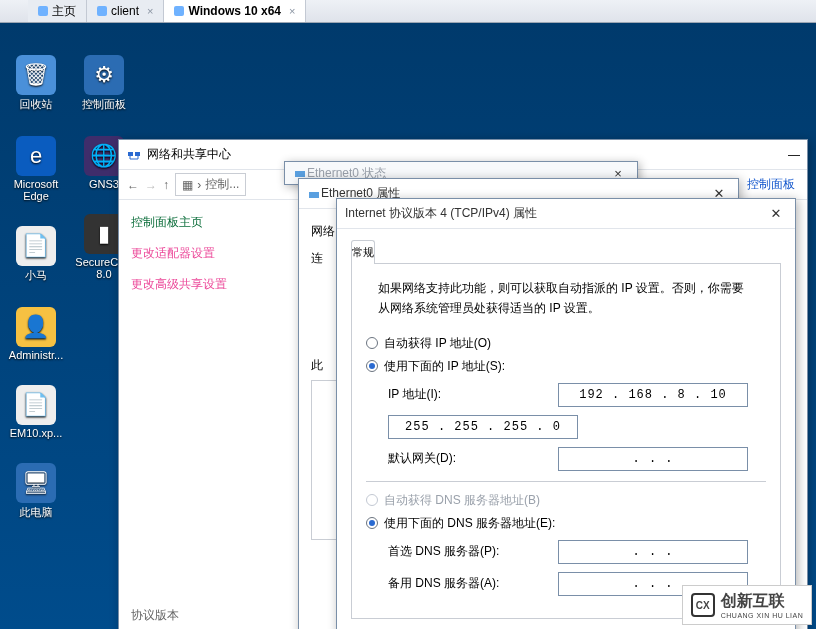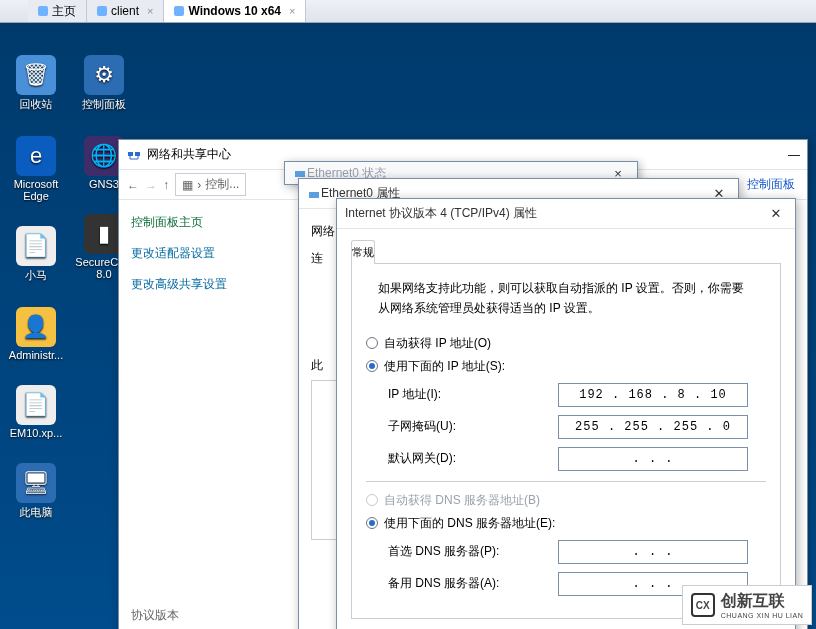--- a/index.html
+++ b/index.html
@@ -29,21 +29,21 @@
 .win { position: absolute; background: #fff; border: 1px solid #7a8fa8; box-shadow: 2px 2px 10px rgba(0,0,0,.3); }
 .win .titlebar { height: 30px; padding: 0 6px 0 8px; display: flex; align-items: center; font-size: 12px; border-bottom: 1px solid #e1e5eb; color: #333; }
 .win .titlebar .spacer { flex: 1; }
 .win .closebtn { width: 26px; text-align: center; cursor: pointer; font-size: 13px; }
 
 
 #win-cp { top: 116px; left: 118px; width: 690px; height: 510px; }
 #win-cp .cphead { height: 30px; display:flex; align-items:center; gap:6px; padding-left:8px; font-size:12px; border-bottom:1px solid #e1e5eb;}
 #win-cp .toolbar { height: 30px; border-bottom:1px solid #e1e5eb; display:flex; align-items:center; gap:6px; padding:0 8px; font-size:12px; color:#666;}
 #win-cp .side { position:absolute; top:62px; left:0; width:156px; padding:12px; font-size:12px; }
-#win-cp .side .link { color:#0369a1; margin-bottom:14px; cursor:pointer; }
+#win-cp .side .link { color:#ec4899; margin-bottom:14px; cursor:pointer; }
 #win-cp .side .link.primary { color:#0b6d3a; }
 #win-cp .side .rel { color:#666; margin-bottom:8px;}
 
 
 #win-eth-status { top:138px; left:284px; width:354px; height:24px; background:#f7f9fb; }
 #win-eth-status .titlebar{height:22px;border-bottom:0;}
 
 
 #win-eth-prop { top:155px; left:298px; width:441px; height:470px; }
 #win-eth-prop .body { padding:8px 12px; font-size:12px; }
@@ -219,21 +219,20 @@
         <div class="radio-row">
           <span class="radio sel"></span>
           <span>使用下面的 IP 地址(S):</span>
         </div>
 
         <div class="field-row">
           <span class="lab">IP 地址(I):</span>
           <span class="ipbox">192 . 168 .  8  . 10</span>
         </div>
         <div class="field-row">
-          <span class="lab">子网掩码(U):</span>
           <span class="ipbox">255 . 255 . 255 .  0</span>
         </div>
         <div class="field-row">
           <span class="lab">默认网关(D):</span>
           <span class="ipbox"> .       .       . </span>
         </div>
 
         <div class="hr"></div>
 
         <div class="radio-row disabled">

